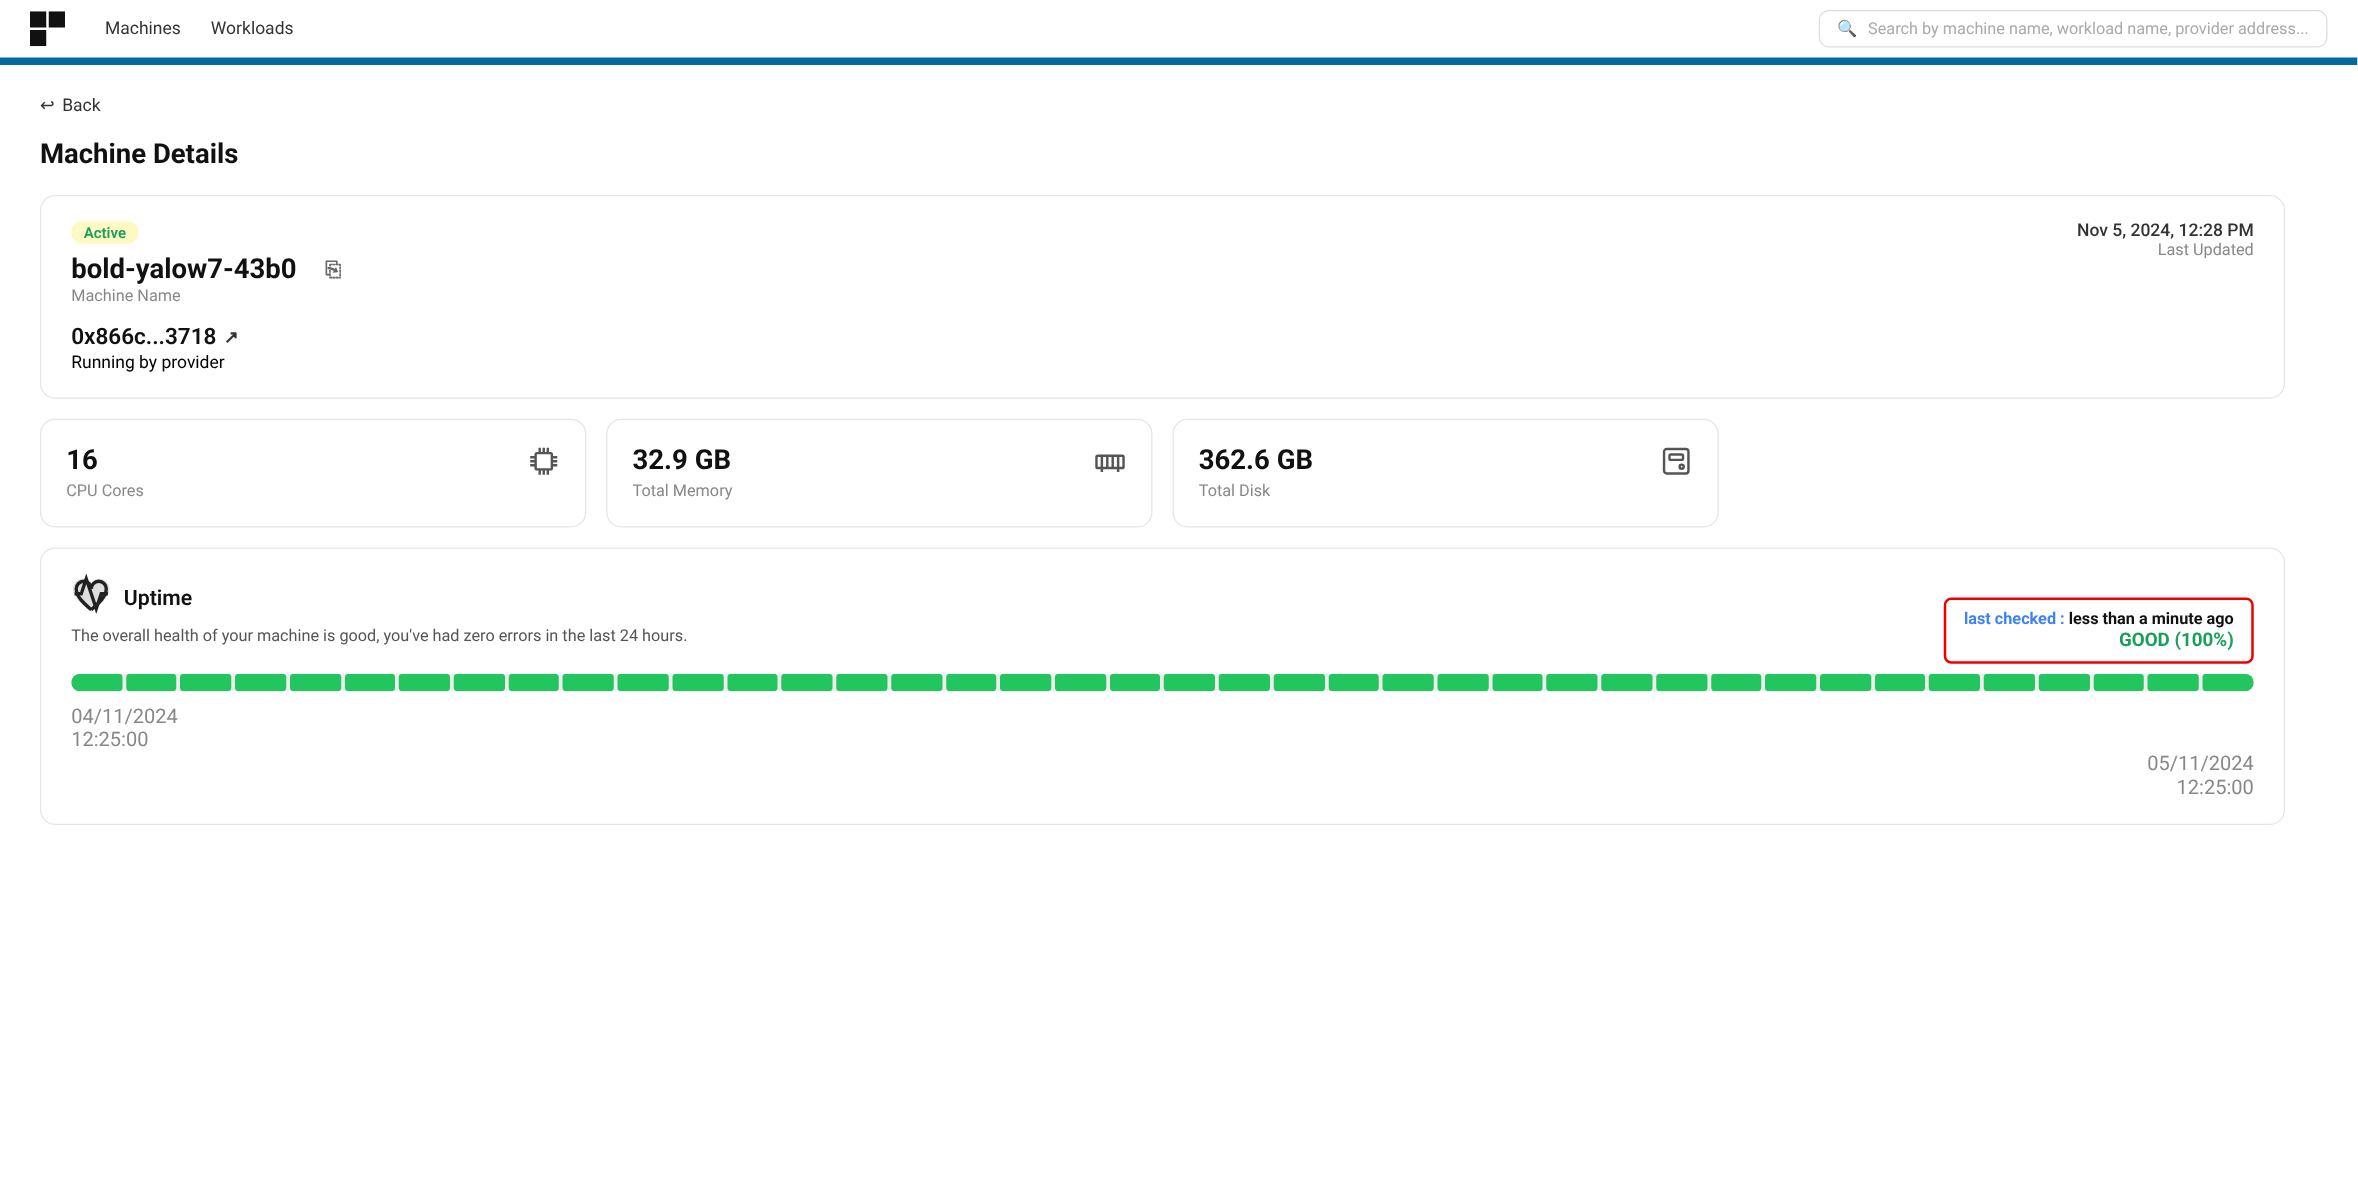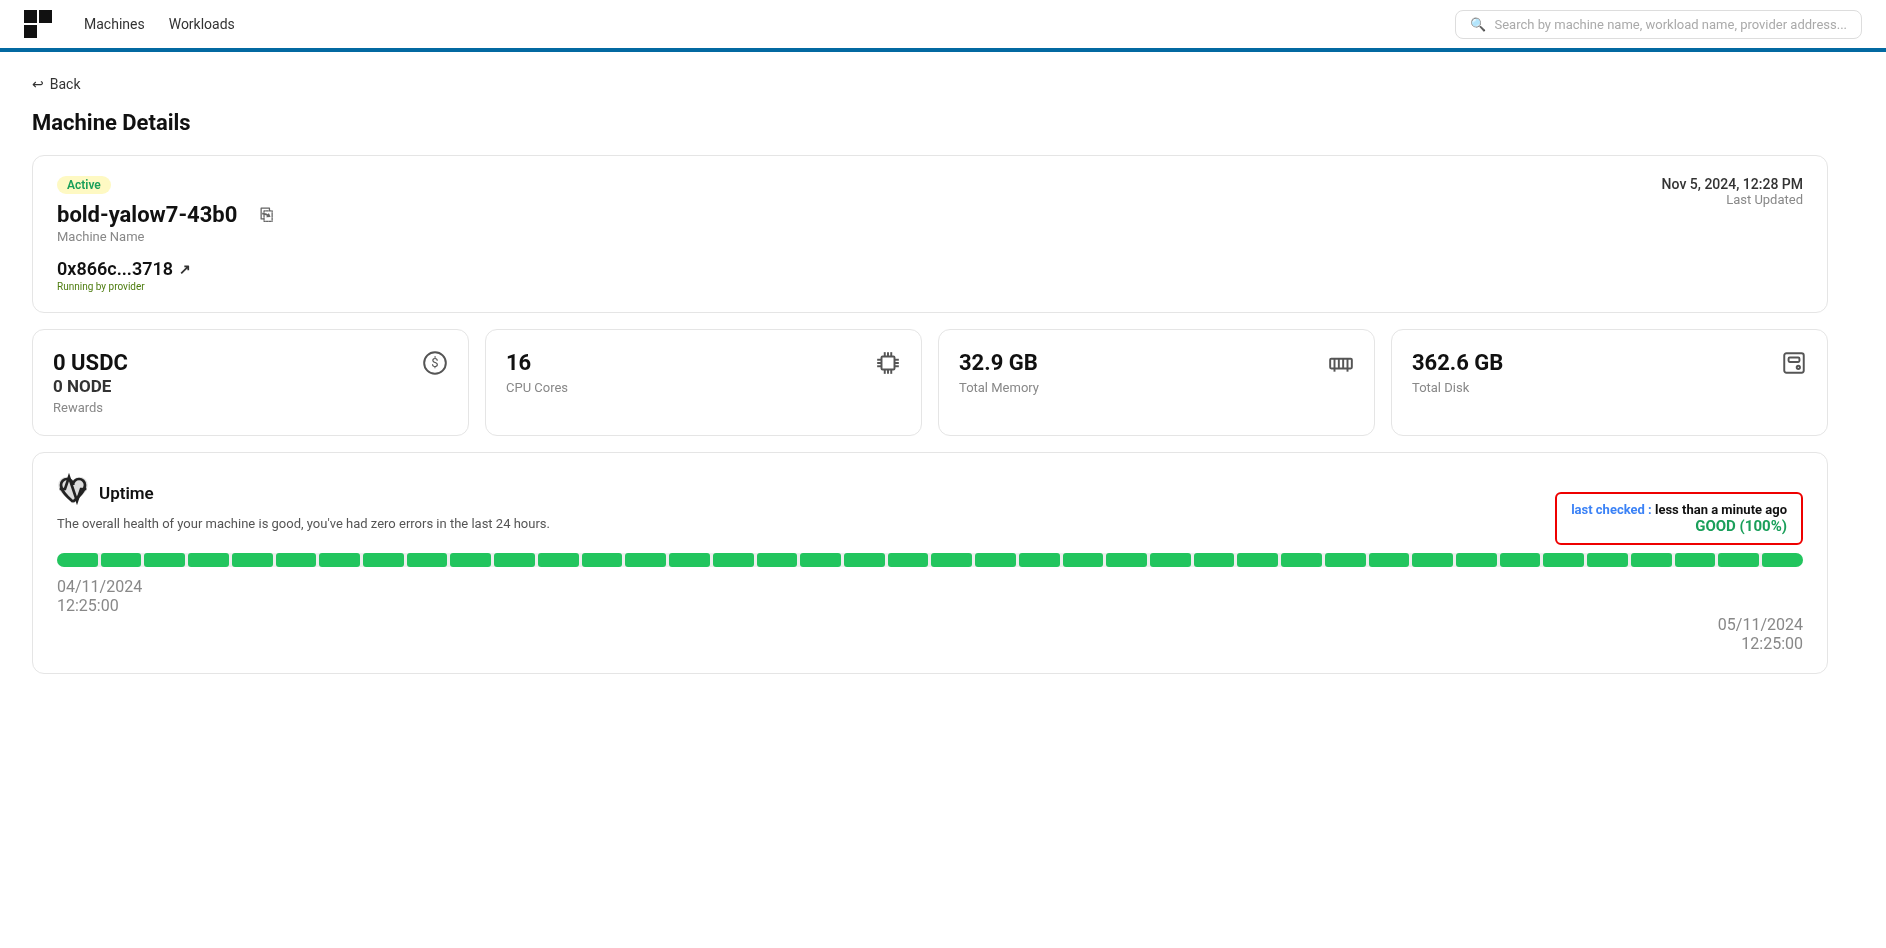--- a/index.html
+++ b/index.html
@@ -9,21 +9,21 @@
       color: #111;
       font-size: 14px;
     }
 
     
     .topnav {
       display: flex;
       align-items: center;
       padding: 0 24px;
       height: 52px;
-      border-bottom: 4px solid #0369a1;
+      border-bottom: 6px solid #0369a1;
       gap: 32px;
     }
     .topnav-logo {
       width: 28px;
       height: 28px;
       display: flex;
       align-items: center;
     }
     .topnav-logo svg {
       width: 28px;
@@ -122,22 +122,22 @@
       font-size: 18px;
       font-weight: 600;
       margin-bottom: 2px;
     }
     .external-link-icon {
       cursor: pointer;
       color: #333;
       font-size: 14px;
     }
     .provider-label {
-      font-size: 10px;
-      color: #4d7c0f;
+      font-size: 14px;
+      color: #000000;
     }
     .machine-header-right {
       text-align: right;
     }
     .last-updated-date {
       font-size: 14px;
       color: #333;
       font-weight: 500;
     }
     .last-updated-label {
@@ -308,33 +308,20 @@
       <div class="provider-label">Running by provider</div>
     </div>
     <div class="machine-header-right">
       <div class="last-updated-date">Nov 5, 2024, 12:28 PM</div>
       <div class="last-updated-label">Last Updated</div>
     </div>
   </div>
 
   <div class="stats-row">
 
-    <div class="stat-card">
-      <div class="stat-card-content">
-        <div class="stat-value">0 USDC</div>
-        <div class="stat-value-sub">0 NODE</div>
-        <div class="stat-label">Rewards</div>
-      </div>
-      <div class="stat-icon">
-        <svg width="26" height="26" viewBox="0 0 24 24" fill="none" stroke="#555" stroke-width="1.8">
-          <circle cx="12" cy="12" r="10"></circle>
-          <text x="12" y="16" text-anchor="middle" font-size="12" fill="#555" stroke="none">$</text>
-        </svg>
-      </div>
-    </div>
 
     <div class="stat-card">
       <div class="stat-card-content">
         <div class="stat-value">16</div>
         <div class="stat-label">CPU Cores</div>
       </div>
       <div class="stat-icon">
         <svg width="26" height="26" viewBox="0 0 24 24" fill="none" stroke="#555" stroke-width="1.8">
           <rect x="6" y="6" width="12" height="12" rx="1"></rect>
           <line x1="9" y1="2" x2="9" y2="6"></line>

